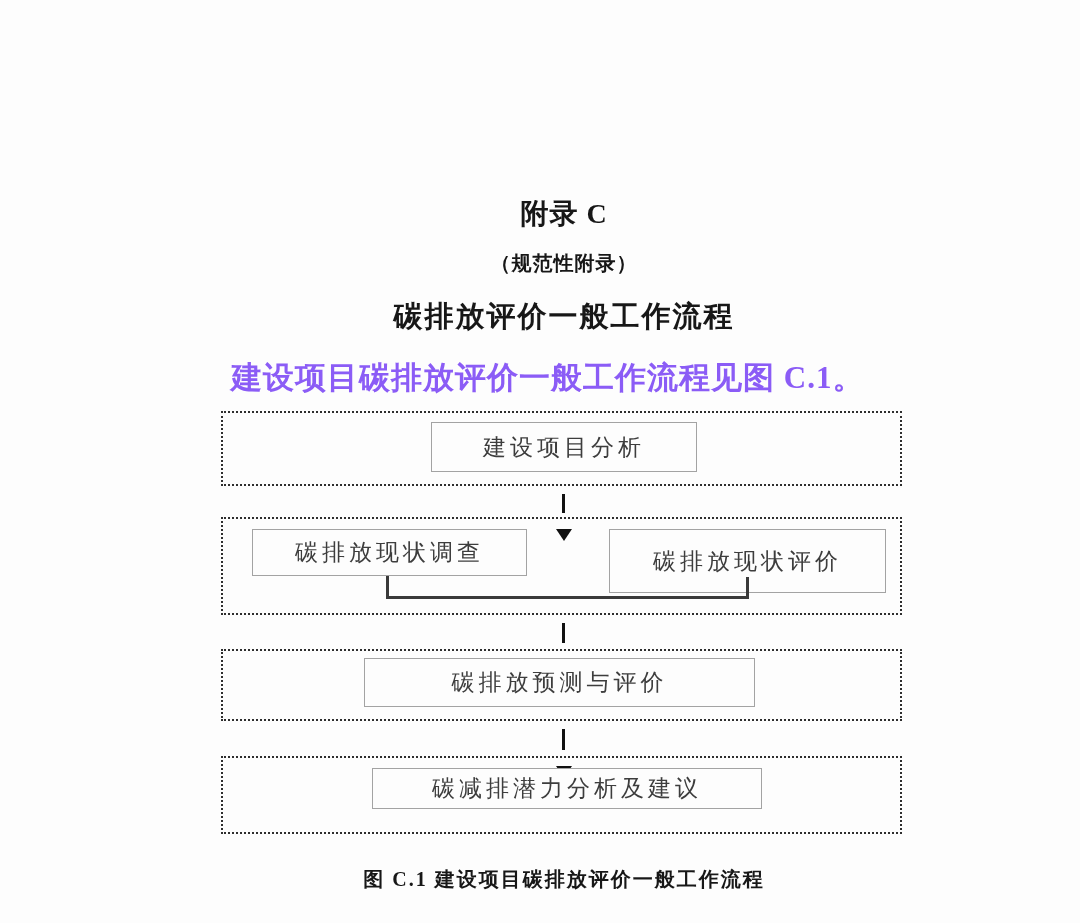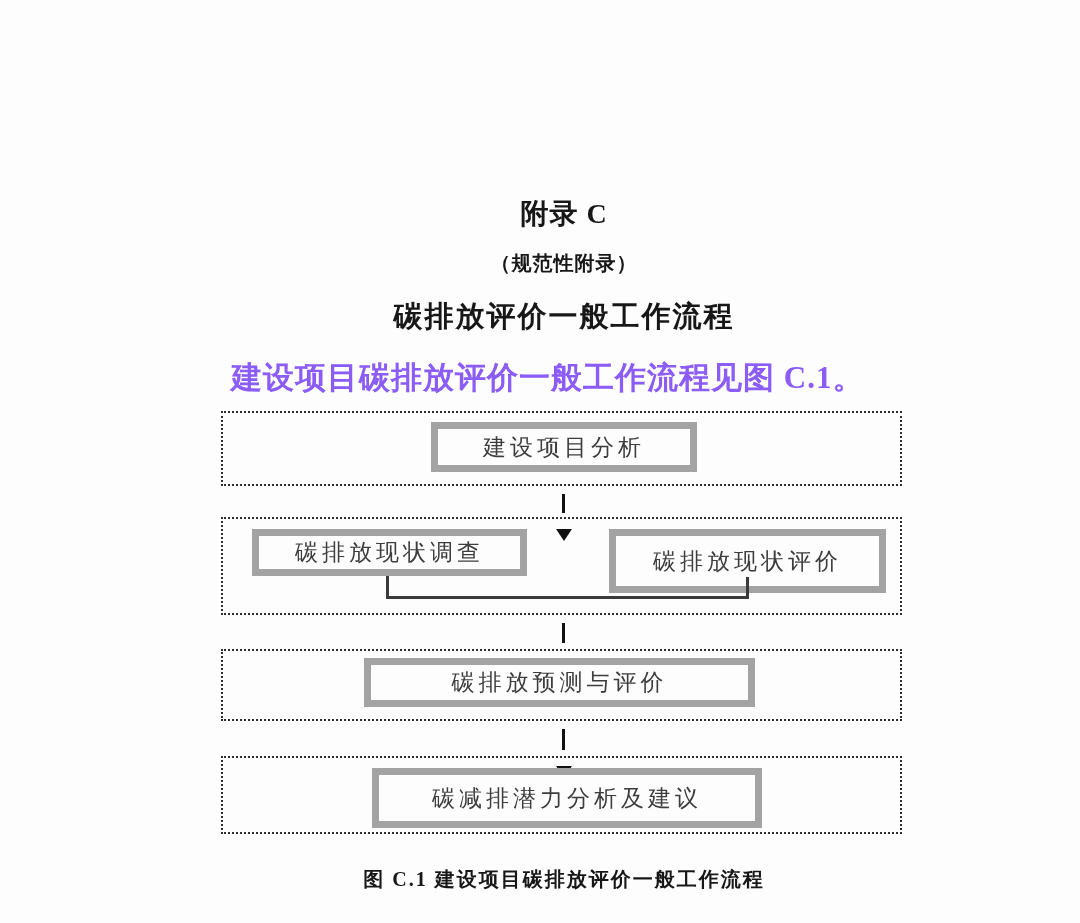--- a/index.html
+++ b/index.html
@@ -45,35 +45,35 @@
     background: transparent;
   }
   .frame-1 { top: 387px; height: 75px; }
   .frame-2 { top: 493px; height: 98px; }
   .frame-3 { top: 625px; height: 72px; }
   .frame-4 { top: 732px; height: 78px; }
 
   
   .node {
     position: absolute;
-    border: 7px solid #a3a3a3;
+    border: 1px solid #a3a3a3;
     background: #fdfdfd;
     display: flex;
     align-items: center;
     justify-content: center;
     font-size: 23px;
     letter-spacing: 4px;
     color: #3d3d3d;
     white-space: nowrap;
   }
   .node-1  { left: 407px; top: 398px; width: 266px; height: 50px; }
   .node-2a { left: 228px; top: 505px; width: 275px; height: 47px; }
   .node-2b { left: 585px; top: 505px; width: 277px; height: 64px; }
   .node-3  { left: 340px; top: 634px; width: 391px; height: 49px; }
-  .node-4  { left: 348px; top: 744px; width: 390px; height: 60px; }
+  .node-4  { left: 348px; top: 744px; width: 390px; height: 41px; }
 
   
   .arrow-down { position: absolute; width: 17px; display: flex; flex-direction: column; align-items: center; }
   .arrow-down .stem { width: 3px; background: #111; }
   .arrow-down .head {
     width: 0; height: 0;
     border-left: 8px solid transparent;
     border-right: 8px solid transparent;
     border-top: 12px solid #111;
   }

